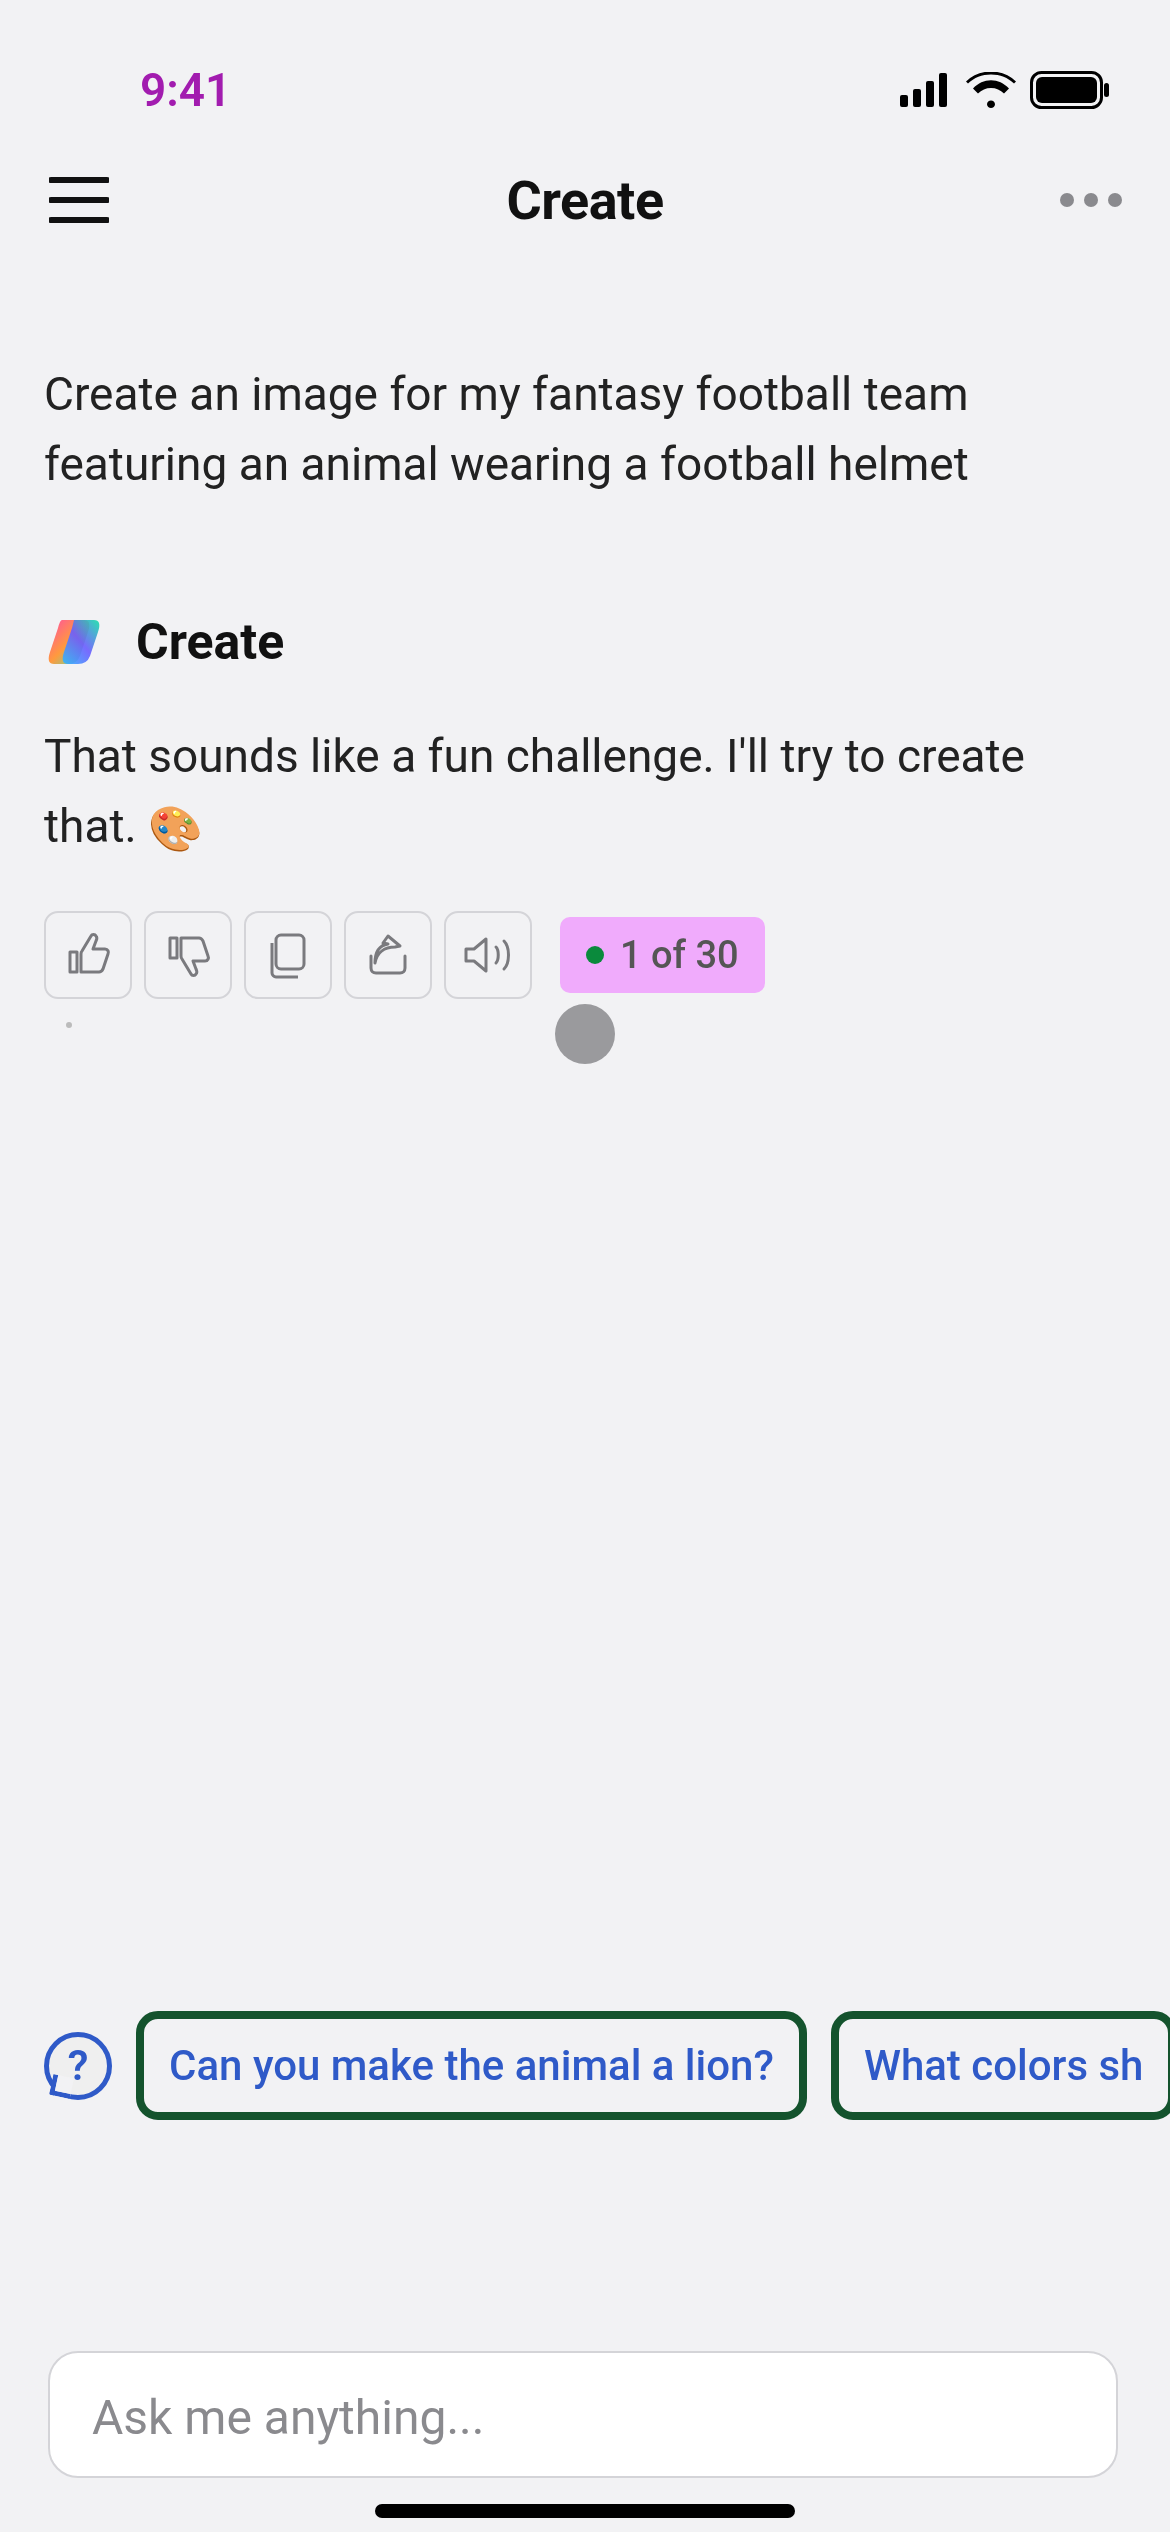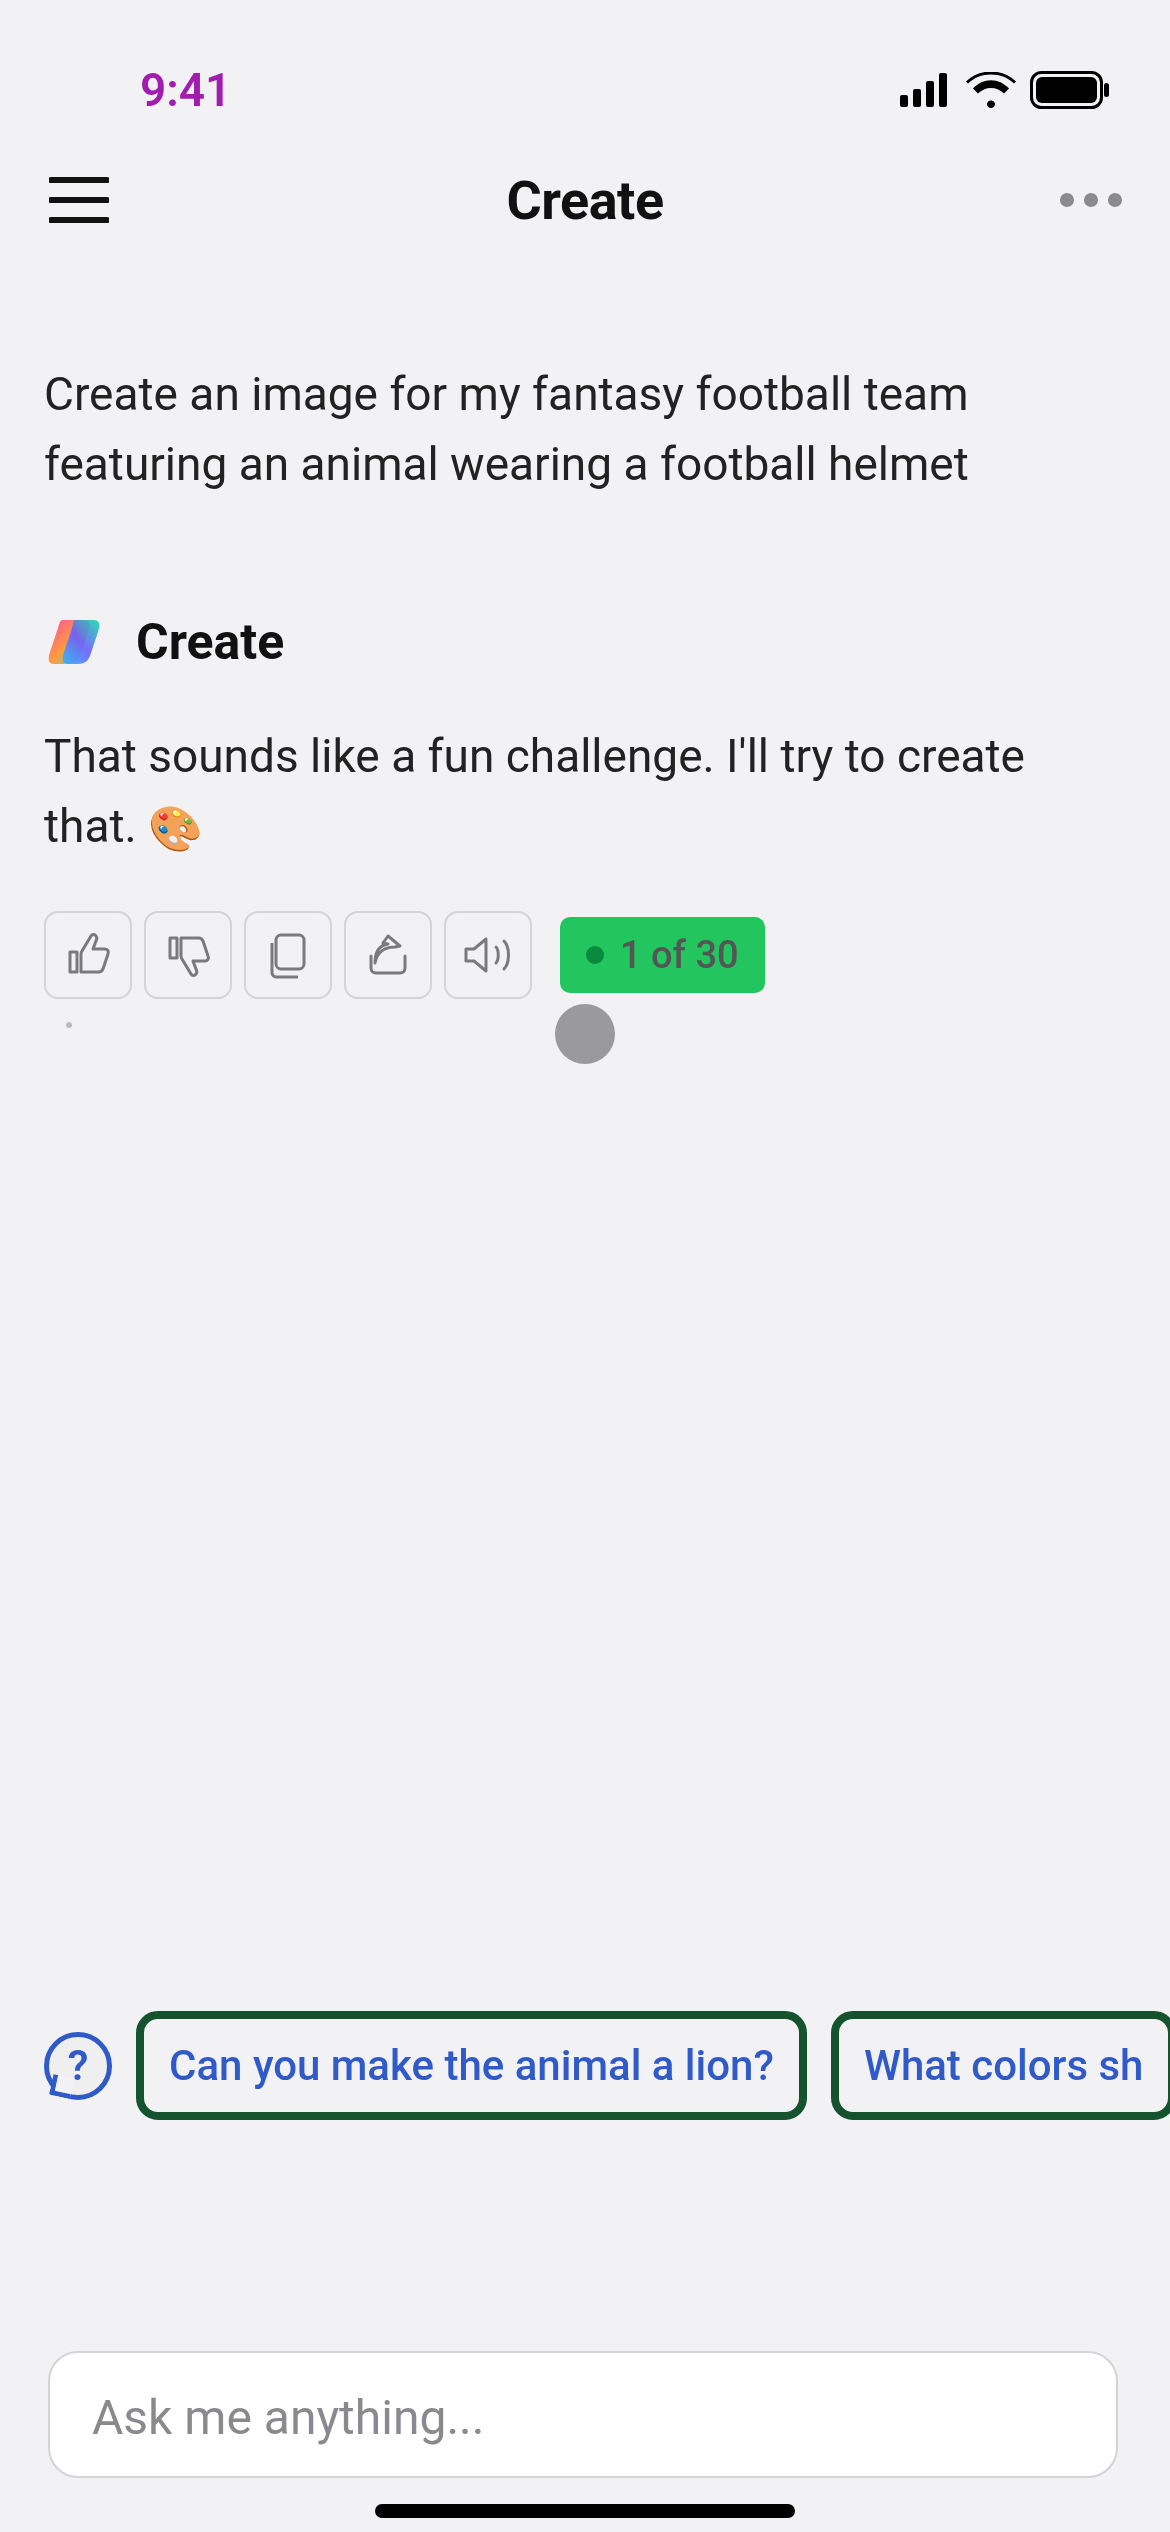--- a/index.html
+++ b/index.html
@@ -74,21 +74,21 @@
       border: 2px solid #d4d4d8;
       border-radius: 14px;
       background: #f2f2f4;
       display: flex; align-items: center; justify-content: center;
       cursor: pointer;
     }
     .act-btn svg { display: block; }
     .counter-badge {
       margin-left: 16px;
       display: flex; align-items: center; gap: 16px;
-      background: #22c55e;
+      background: #f0abfc;
       border-radius: 10px;
       padding: 16px 26px;
     }
     .counter-badge .dot { width: 18px; height: 18px; background: #0a8a3c; border-radius: 50%; }
     .counter-badge span:last-child { font-size: 38px; color: #555; font-weight: 500; }
 
     
     .suggestions-row {
       position: absolute;
       left: 44px;

